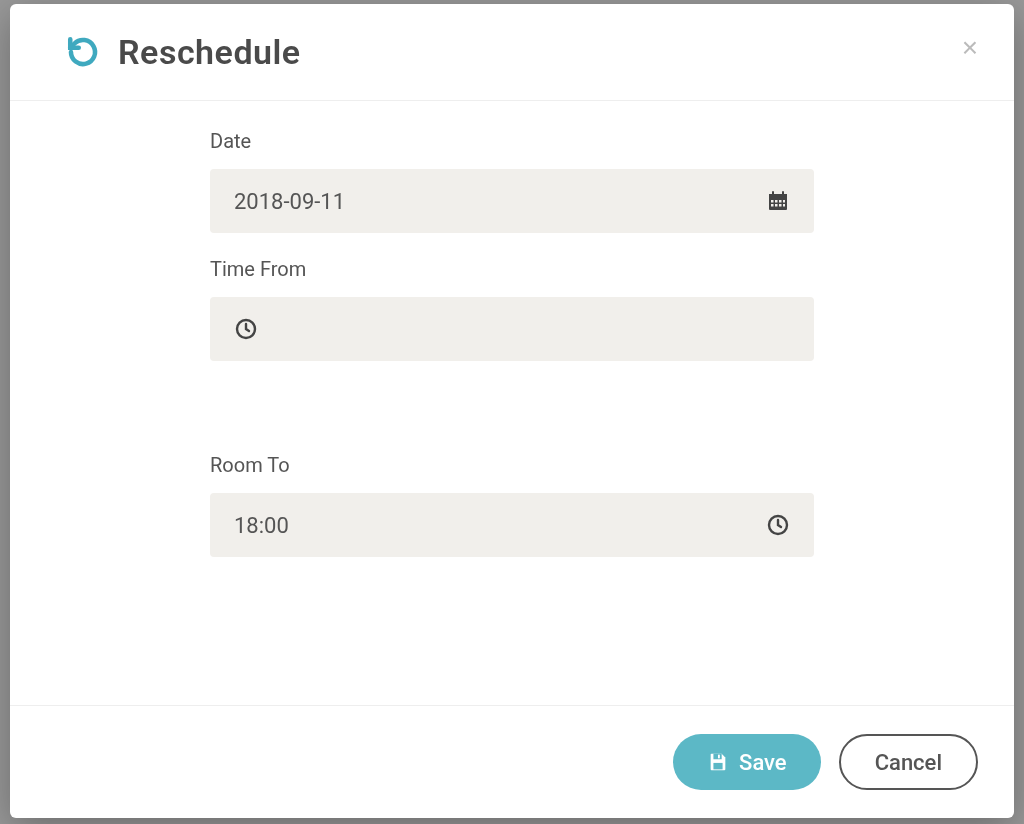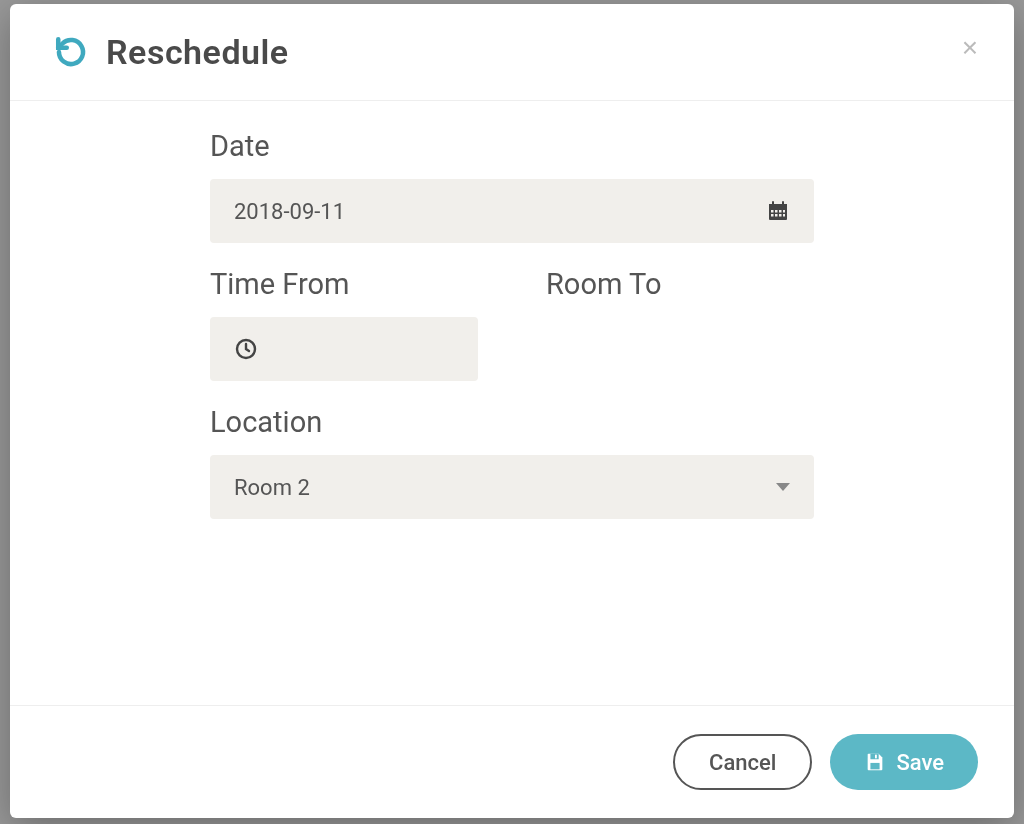--- a/index.html
+++ b/index.html
@@ -19,21 +19,21 @@
     bottom: 6px;
     background: #fff;
     border-radius: 6px;
     box-shadow: 0 10px 40px rgba(0,0,0,0.3);
     display: flex;
     flex-direction: column;
   }
   .modal-header {
     display: flex;
     align-items: center;
-    padding: 28px 36px 28px 44px;
+    padding: 28px 36px 28px 56px;
     border-bottom: 1px solid #eee;
     position: relative;
   }
   .reload-icon {
     width: 34px;
     height: 34px;
     color: #3fa9bf;
     margin-right: 18px;
     flex-shrink: 0;
   }
@@ -58,26 +58,26 @@
     border: none;
   }
   .modal-body {
     flex: 1;
     padding: 28px 200px 40px 200px;
     overflow-y: auto;
   }
   .form-group { margin-bottom: 24px; }
   .form-label {
     display: block;
-    font-size: 29px;
+    font-size: 20px;
     color: #555;
     margin-bottom: 16px;
     font-weight: 400;
   }
-  .form-row { display: flex; gap: 68px; }
+  .form-row { display: flex; gap: 68px; flex-direction: column; }
   .form-col { flex: 1; }
   .input-wrap {
     position: relative;
     display: flex;
     align-items: center;
     background: #f1efeb;
     border-radius: 4px;
     height: 64px;
     padding: 6px 24px;
   }
@@ -189,46 +189,48 @@
           <span class="input-icon">
             <svg viewBox="0 0 24 24" fill="none" stroke="currentColor" stroke-width="2.4">
               <circle cx="12" cy="12" r="9"></circle>
               <path d="M12 7v5l3 2" stroke-linecap="round"></path>
             </svg>
           </span>
         </div>
       </div>
       <div class="form-col form-group">
         <label class="form-label">Room To</label>
+        <div class="input-wrap">
+          <input type="text" value="18:00" style="">
+          <span class="input-icon">
+            <svg viewBox="0 0 24 24" fill="none" stroke="currentColor" stroke-width="2.4">
+              <circle cx="12" cy="12" r="9"></circle>
+              <path d="M12 7v5l3 2" stroke-linecap="round"></path>
+            </svg>
+          </span>
+        </div>
       </div>
     </div>
 
-    <div class="form-group">
-      <label class="form-label">Location</label>
-      <div class="input-wrap">
-        <span class="input-text">Room 2</span>
-        <span class="caret"></span>
-      </div>
-    </div>
 
     <div class="form-group">
     </div>
 
   </div>
 
   <div class="modal-footer">
-    <button class="btn btn-cancel">
-      <span>Cancel</span>
-    </button>
     <button class="btn btn-save">
       <span class="save-icon">
         <svg viewBox="0 0 24 24" fill="currentColor">
           <path d="M5 3h11l4 4v13a1 1 0 0 1-1 1H5a1 1 0 0 1-1-1V4a1 1 0 0 1 1-1z"></path>
           <rect x="7" y="3" width="9" height="6" fill="#5cb8c6"></rect>
           <rect x="12" y="4" width="2" height="4" fill="currentColor"></rect>
           <rect x="7" y="13" width="10" height="7" fill="#5cb8c6"></rect>
         </svg>
       </span>
       <span>Save</span>
     </button>
+    <button class="btn btn-cancel">
+      <span>Cancel</span>
+    </button>
   </div>
 
 </div>
 
 </body></html>

